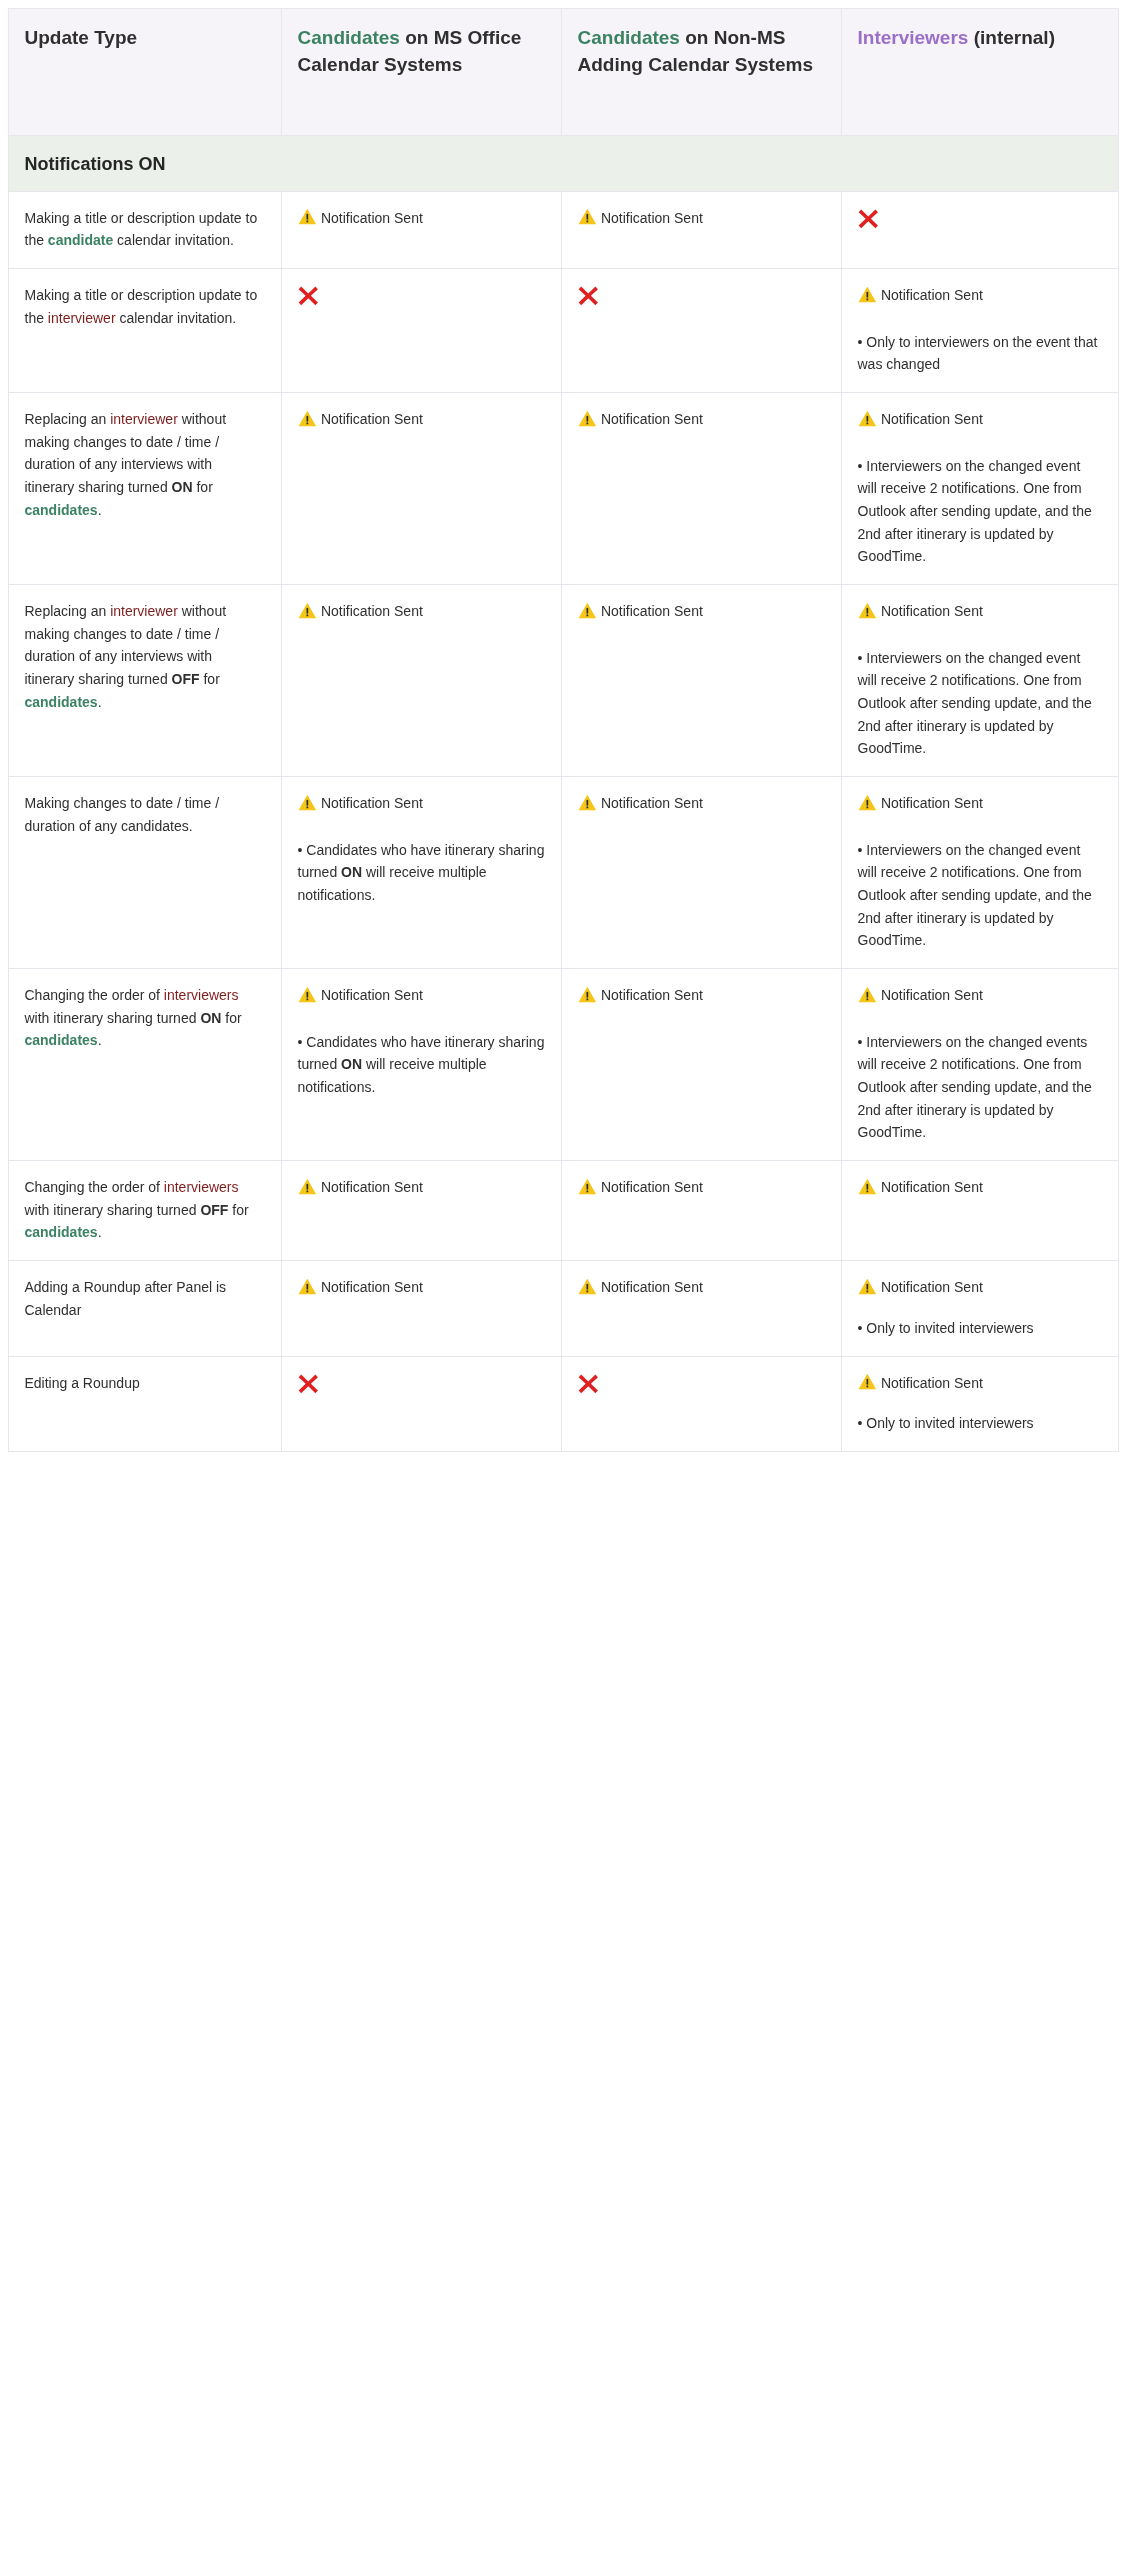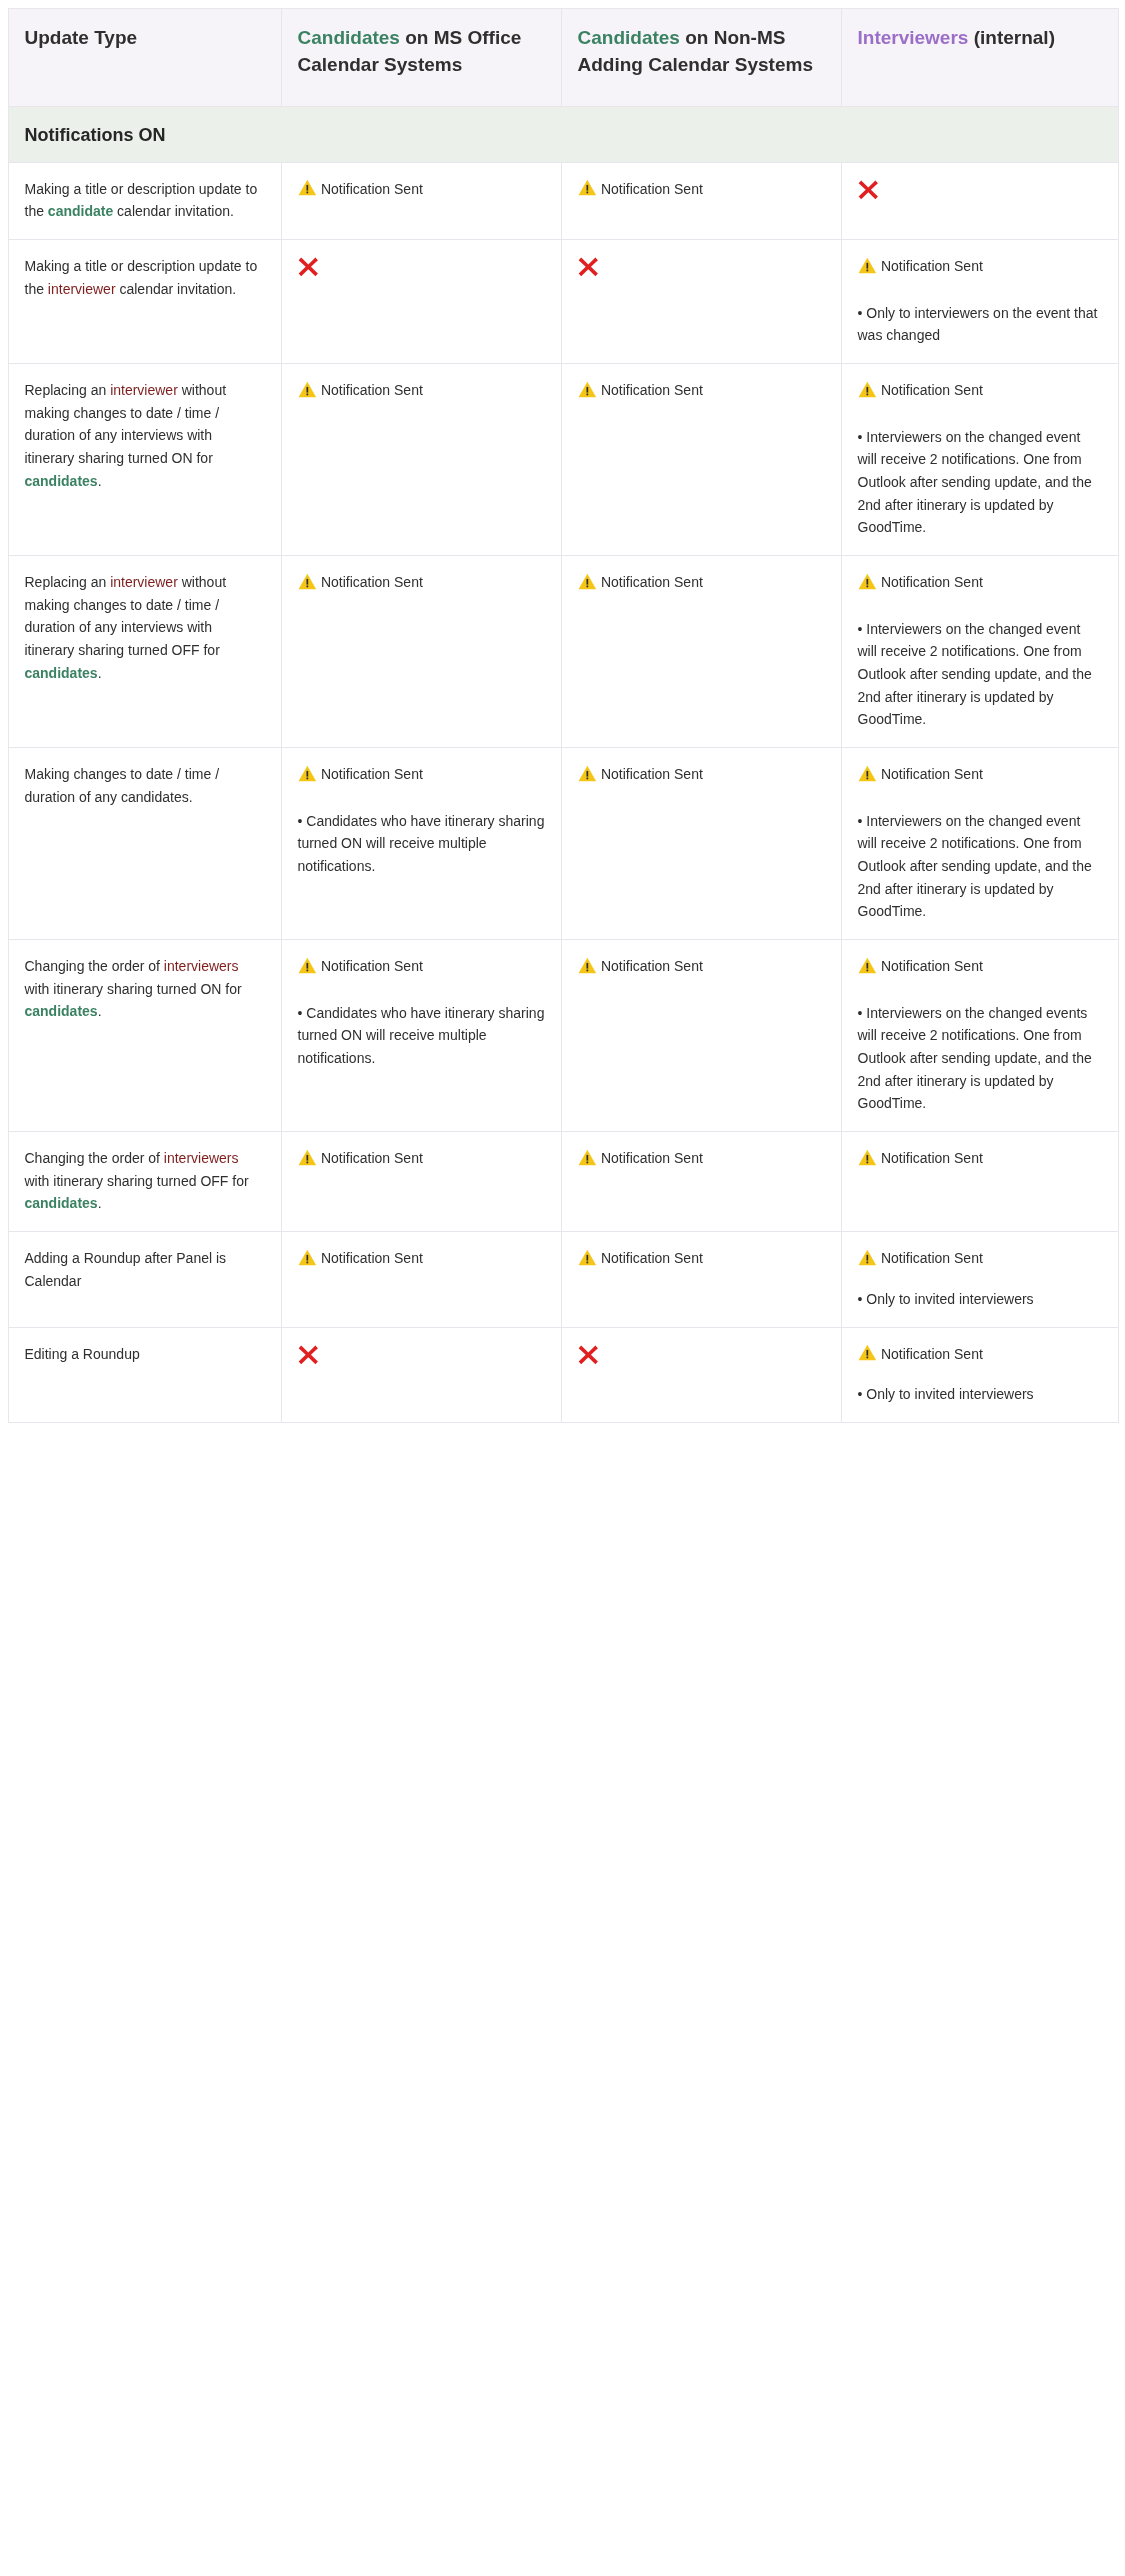--- a/index.html
+++ b/index.html
@@ -34,21 +34,21 @@
     vertical-align: top;
     text-align: left;
     padding: 15px 16px 16px 16px;
   }
   thead th {
     background: #f6f4f8;
     font-size: 19px;
     line-height: 1.47;
     font-weight: 700;
     color: #2f2f2f;
-    height: 98px;
+    height: 127px;
   }
   .hdr-cand { color: #3b8263; }
   .hdr-intv { color: #9b6fc7; }
   .hdr-plain { color: #2f2f2f; font-weight: 700; }
 
   tr.section-row td {
     background: #ebf0ea;
     font-size: 18px;
     font-weight: 700;
     color: #262626;
@@ -57,21 +57,21 @@
   }
 
   tbody td {
     font-size: 14px;
     line-height: 1.62;
     color: #2f2f2f;
     background: #ffffff;
   }
   .kw-cand { color: #3b8263; font-weight: 700; }
   .kw-intv { color: #7f1d1d; font-weight: 400; }
-  .kw-bold { font-weight: 400; color: #2f2f2f; margin-top: 32px; }
+  .kw-bold { font-weight: 700; color: #2f2f2f; margin-top: 32px; }
 
   .notif {
     display: block;
     white-space: nowrap;
   }
   .warn-ico {
     display: inline-block;
     width: 18.7px;
     height: 17px;
     position: relative;

